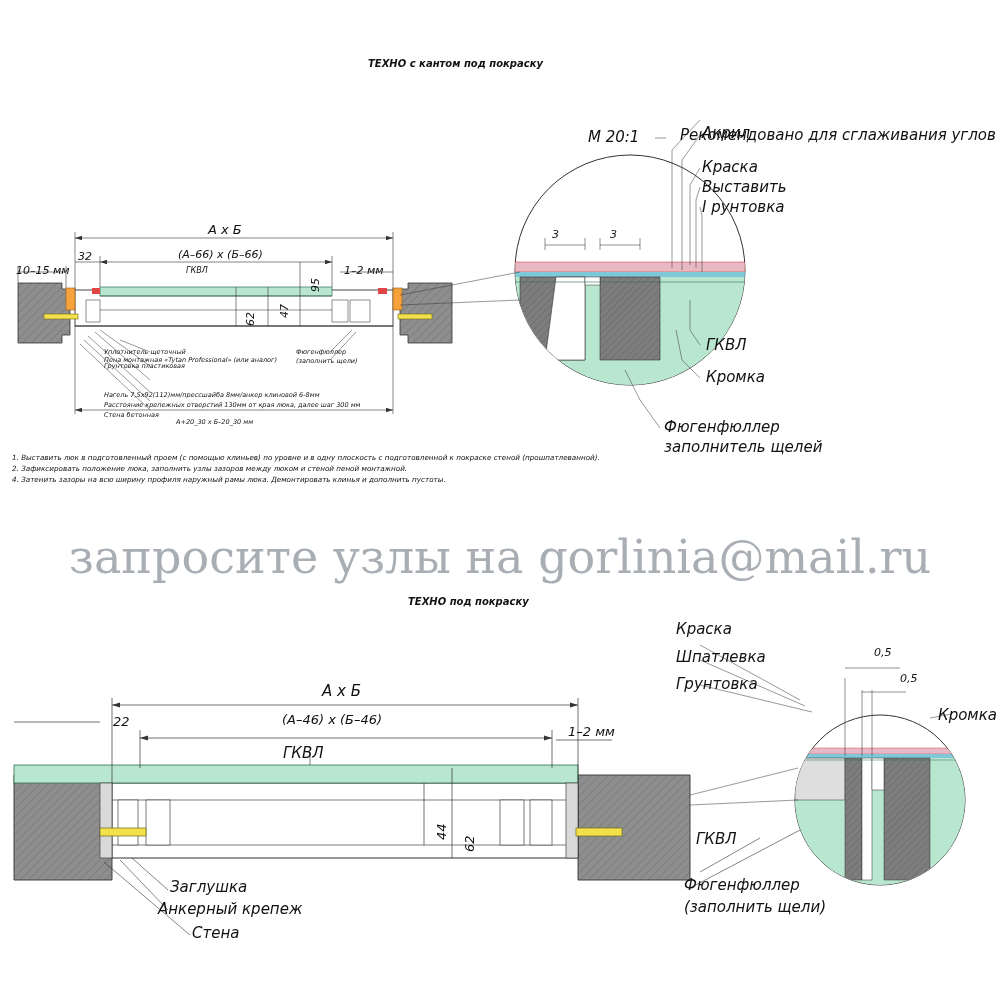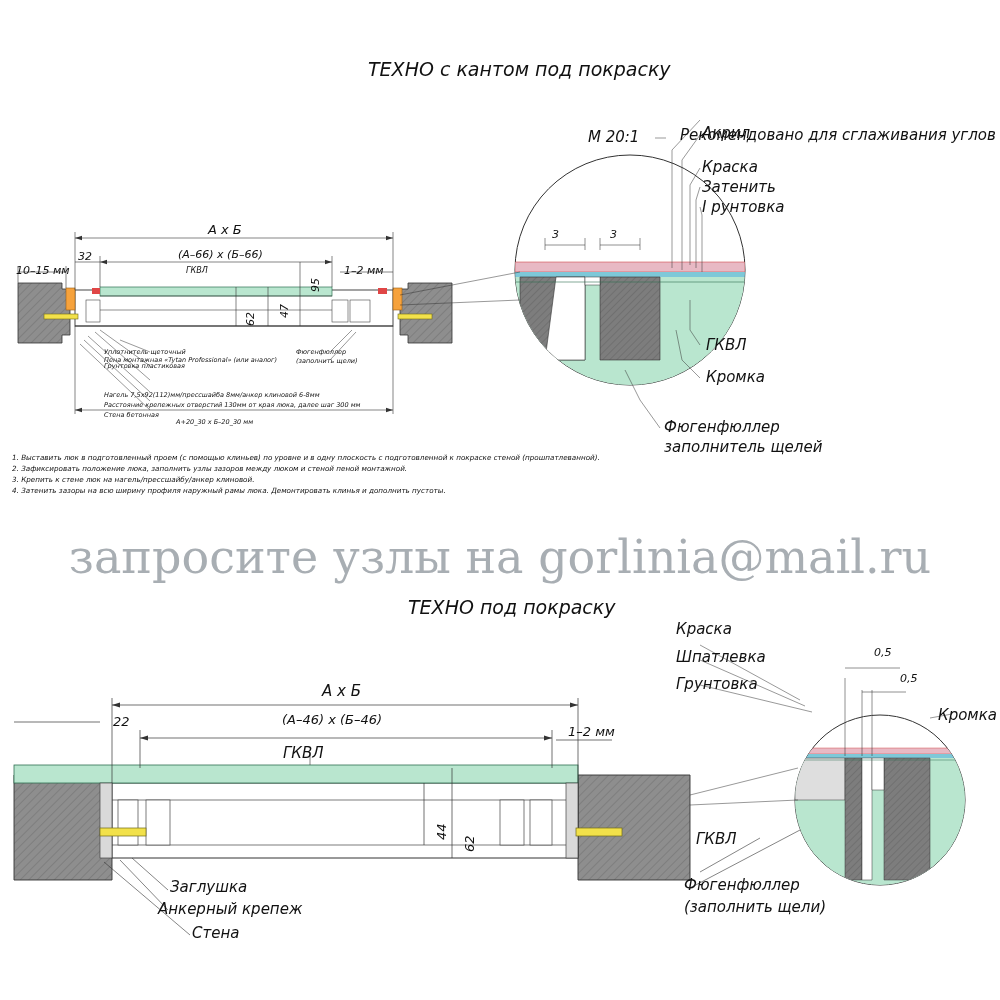--- a/index.html
+++ b/index.html
@@ -21,23 +21,23 @@
     width: 1000px; height: 1000px;
   }
   .lbl {
     position: absolute;
     font-family: "DejaVu Sans", sans-serif;
     font-style: italic;
     white-space: nowrap;
     color: #111;
   }
   .title {
-    font-size: 19px;
+    font-size: 10px;
     font-style: italic;
-    font-weight: normal;
+    font-weight: bold;
   }
   .big { font-size: 15px; }
   .med { font-size: 13px; }
   .sml { font-size: 11px; }
   .xsml { font-size: 8px; }
   .tiny { font-size: 6.5px; }
   .notes {
     position: absolute;
     left: 12px;
     top: 452px;
@@ -266,21 +266,21 @@
   </g>
 </svg>
 
 <div class="lbl title" style="left:368px; top:58px;">ТЕХНО с кантом под покраску</div>
 
 <div class="lbl big" style="left:588px; top:128px;">М 20:1</div>
 
 <div class="lbl big" style="left:702px; top:124px;">Акрил</div>
 <div class="lbl big" style="left:680px; top:126px;">Рекомендовано для сглаживания углов</div>
 <div class="lbl big" style="left:702px; top:158px;">Краска</div>
-<div class="lbl big" style="left:702px; top:178px;">Затенить</div>
+<div class="lbl big" style="left:702px; top:178px;">Выставить</div>
 <div class="lbl big" style="left:702px; top:198px;">I рунтовка</div>
 <div class="lbl big" style="left:706px; top:336px;">ГКВЛ</div>
 <div class="lbl big" style="left:706px; top:368px;">Кромка</div>
 <div class="lbl big" style="left:664px; top:418px;">Фюгенфюллер</div>
 <div class="lbl big" style="left:664px; top:438px;">заполнитель щелей</div>
 <div class="lbl sml" style="left:552px; top:228px;">3</div>
 <div class="lbl sml" style="left:610px; top:228px;">3</div>
 
 <div class="lbl med" style="left:208px; top:222px;">А х Б</div>
 <div class="lbl sml" style="left:178px; top:248px;">(А–66) х (Б–66)</div>
@@ -298,21 +298,20 @@
 <div class="lbl tiny" style="left:104px; top:356px;text-align:right;">Пена монтажная «Tytan Professional» (или аналог)</div>
 <div class="lbl tiny" style="left:104px; top:391px;">Нагель 7,5х92(112)мм/прессшайба 8мм/анкер клиновой 6-8мм</div>
 <div class="lbl tiny" style="left:104px; top:401px;">Расстояние крепежных отверстий 130мм от края люка, далее шаг 300 мм</div>
 <div class="lbl tiny" style="left:104px; top:411px;">Стена бетонная</div>
 <div class="lbl tiny" style="left:296px; top:348px;">Фюгенфюллер</div>
 <div class="lbl tiny" style="left:296px; top:357px;">(заполнить щели)</div>
 
 <div class="notes">
   <div>1. Выставить люк в подготовленный проем (с помощью клиньев) по уровне и в одну плоскость с подготовленной к покраске стеной (прошпатлеванной).</div>
   <div>2. Зафиксировать положение люка, заполнить узлы зазоров между люком и стеной пеной монтажной.</div>
-  <div>3. Крепить к стене люк на нагель/прессшайбу/анкер клиновой.</div>
   <div>4. Затенить зазоры на всю ширину профиля наружный рамы люка. Демонтировать клинья и дополнить пустоты.</div>
 </div>
 
 <div class="watermark">запросите узлы на gorlinia@mail.ru</div>
 
 <div class="lbl title" style="left:408px; top:596px;">ТЕХНО под покраску</div>
 
 <div class="lbl big" style="left:676px; top:620px;">Краска</div>
 <div class="lbl big" style="left:676px; top:648px;">Шпатлевка</div>
 <div class="lbl big" style="left:676px; top:675px;">Грунтовка</div>

